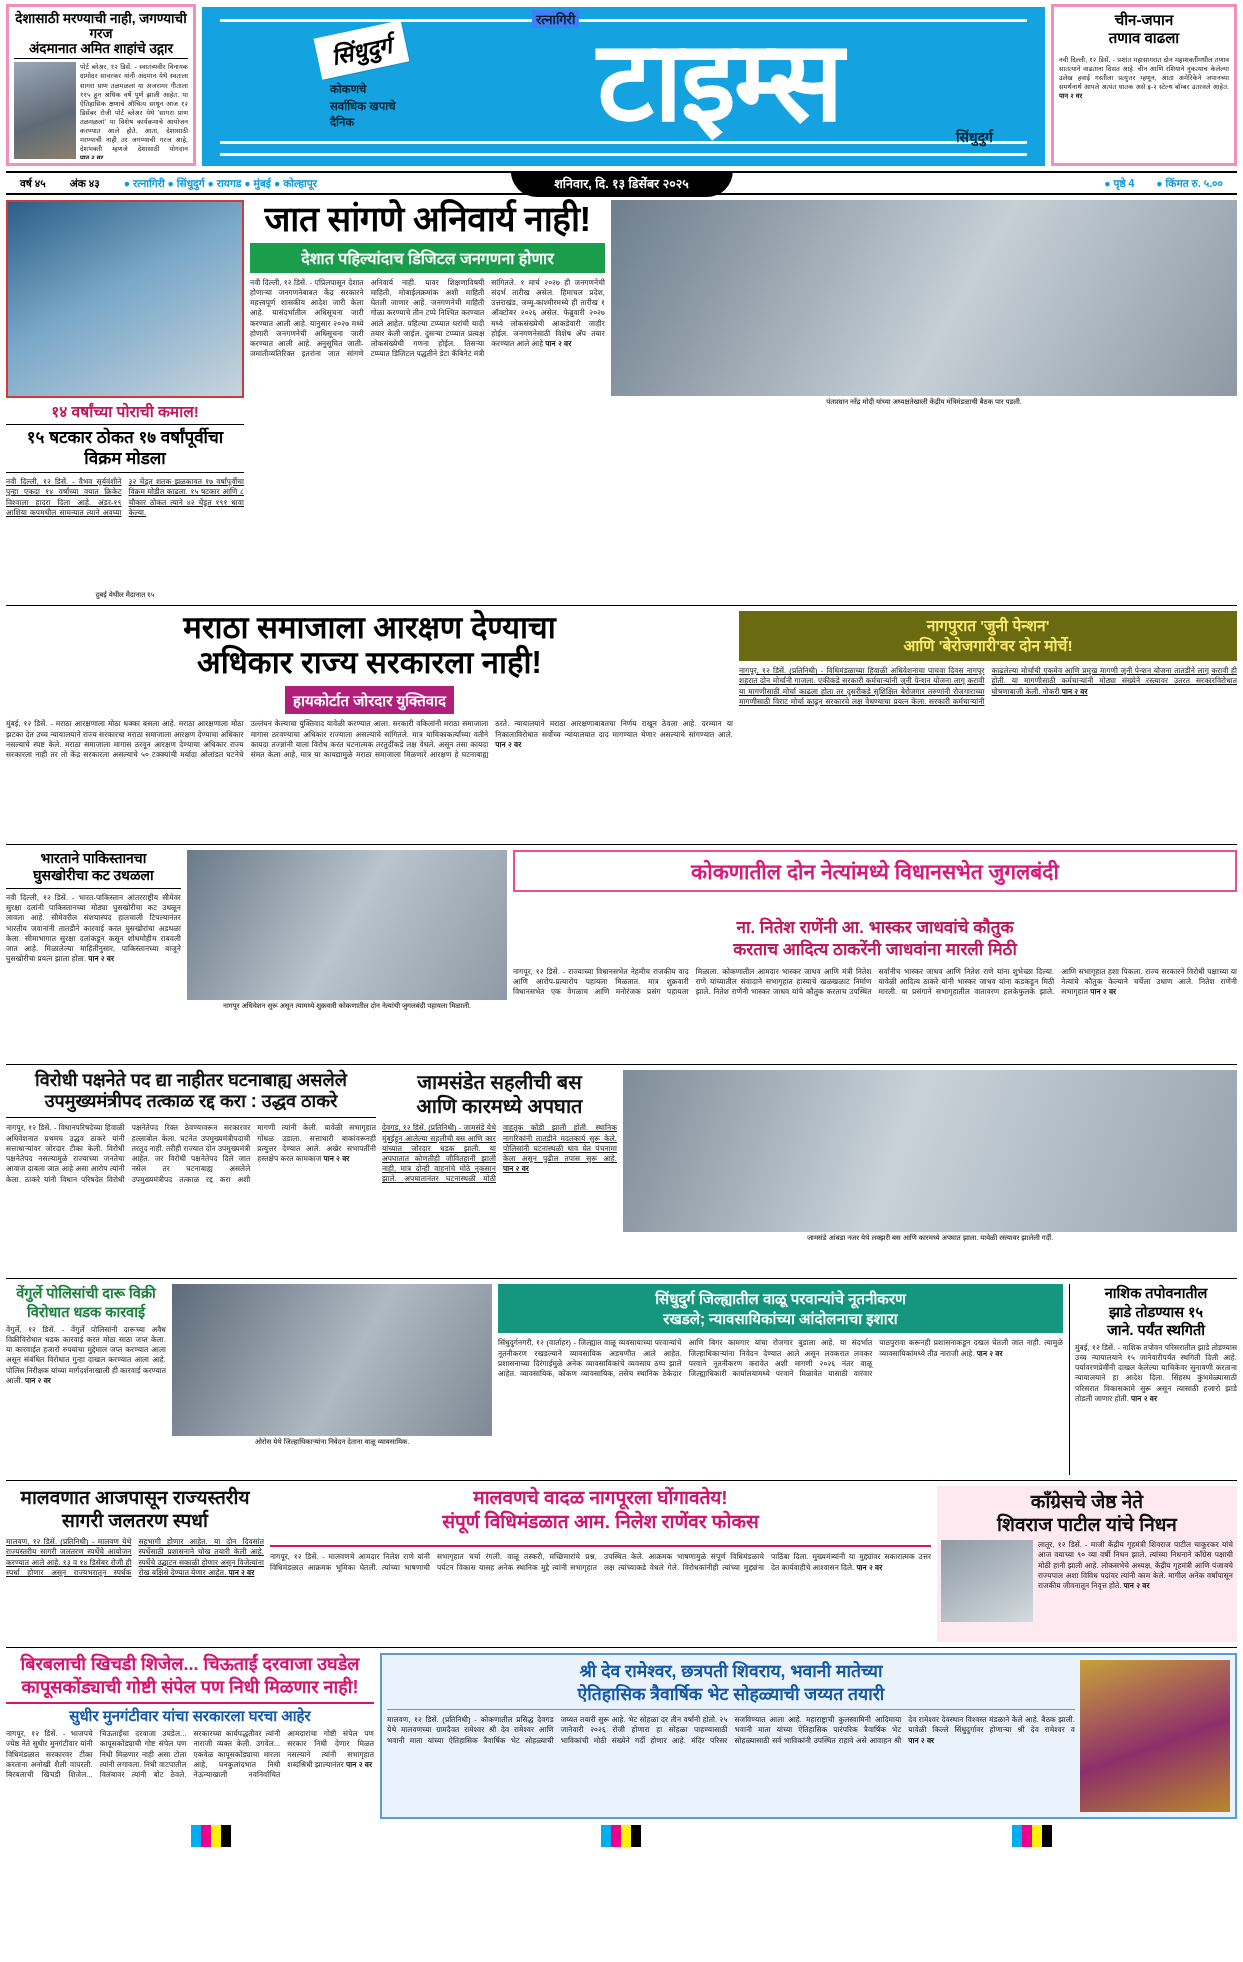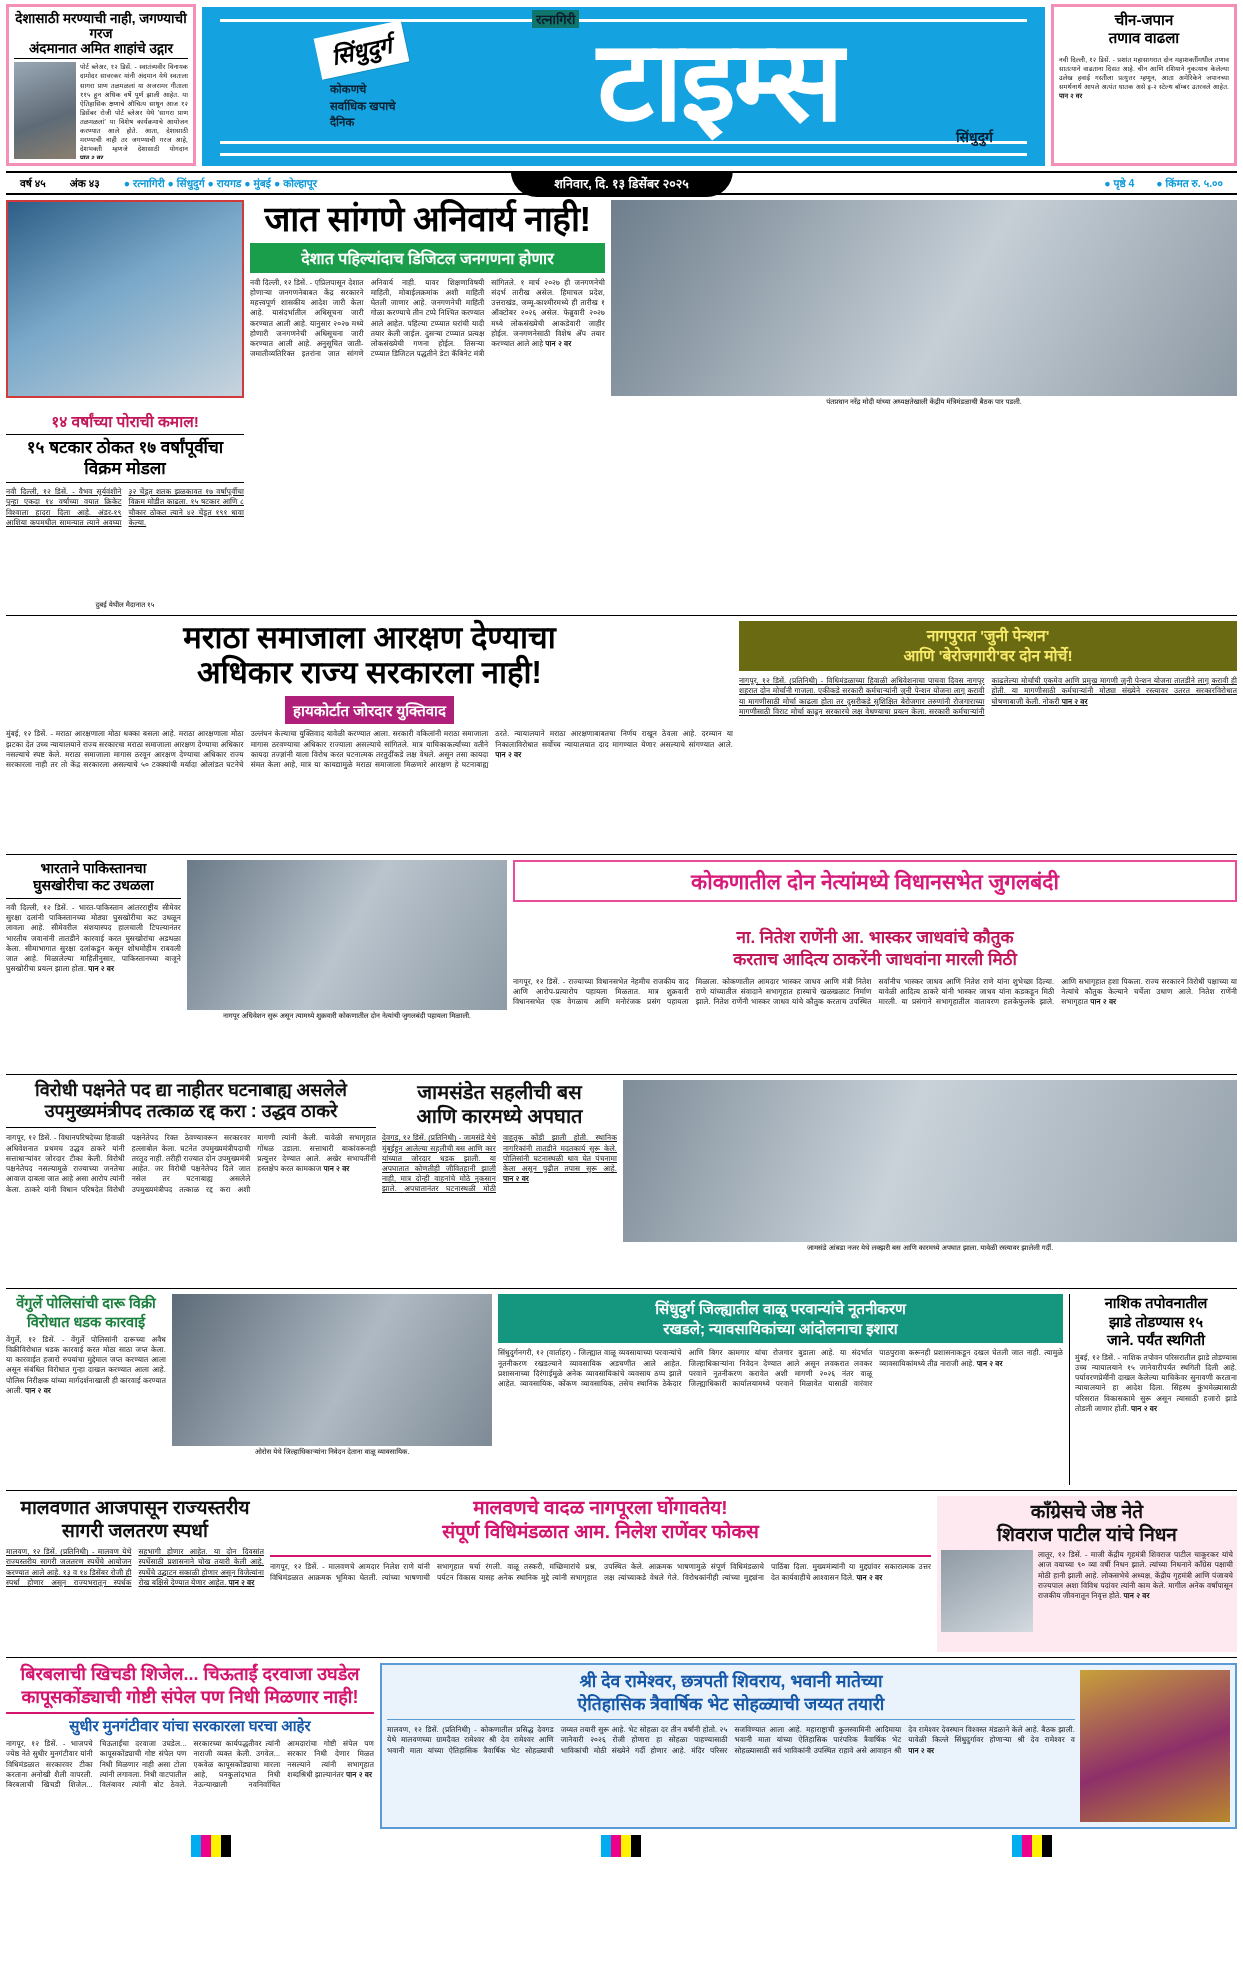--- a/index.html
+++ b/index.html
@@ -44,21 +44,21 @@
   
   .masthead {
     flex:1; background:#14a3e0; position:relative; overflow:hidden;
     border-top:3px solid #fff;
   }
   .mast-rule { position:absolute; left:18px; right:18px; height:3px; background:#fff; }
   .mast-rule.t { top:12px; } .mast-rule.b { bottom:10px; }
   .mast-sub-rule { position:absolute; left:18px; right:18px; bottom:22px; height:3px; background:#fff; }
   .ratnagiri {
     position:absolute; left:330px; top:3px; color:#0d1b2a;
-    font-size:13px; font-weight:bold; z-index:3; background:#0f766e; padding:0 4px;
+    font-size:13px; font-weight:bold; z-index:3; background:#3b82f6; padding:0 4px;
   }
   .sindhu-tag {
     position:absolute; left:115px; top:22px; background:#fff; color:#000;
     font-size:23px; font-weight:bold; font-style:italic;
     padding:5px 14px; transform:rotate(-12deg); z-index:4;
     box-shadow:1px 1px 0 #0002;
   }
   .tagline {
     position:absolute; left:128px; top:74px; color:#0a2233;
     font-size:11.5px; font-weight:bold; line-height:1.45; z-index:3;
@@ -93,21 +93,21 @@
   
   .zone { display:flex; gap:6px; margin-top:5px; }
   .sep { border-top:1.5px solid #000; margin:5px 0; }
 
   
   .lead-left { width:238px; }
   .lead-left .pic { height:198px; border:2px solid #d13a3a;
     background:linear-gradient(150deg,#2e5e86,#79a8c9 45%,#c8d4dd); }
   .badge-hl {
     font-size:15.5px; font-weight:bold; color:#c2185b; text-align:center;
-    line-height:1.25; padding:14px 2px 3px;
+    line-height:1.25; padding:4px 2px 3px;
   }
   .lead-mid { flex:1; }
   .mainhead {
     font-size:35px; font-weight:bold; text-align:center; line-height:1.08;
     letter-spacing:-.5px;
   }
   .greenbar {
     background:#1a9e4b; color:#fff; font-size:16px; font-weight:bold;
     text-align:center; padding:4px 6px; margin:5px 0 5px;
   }

